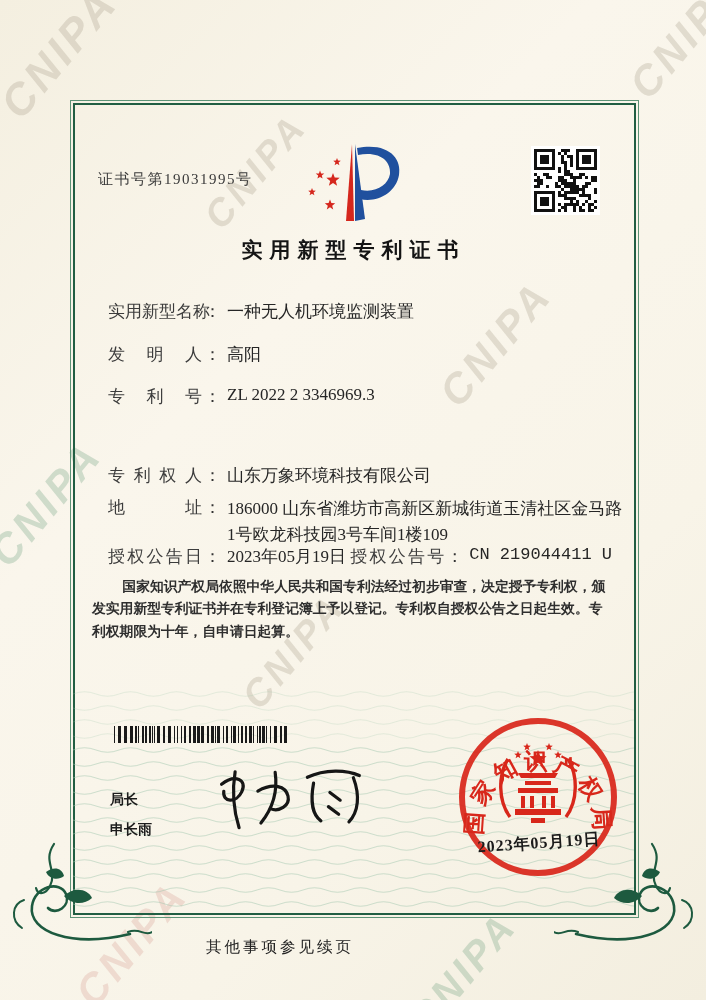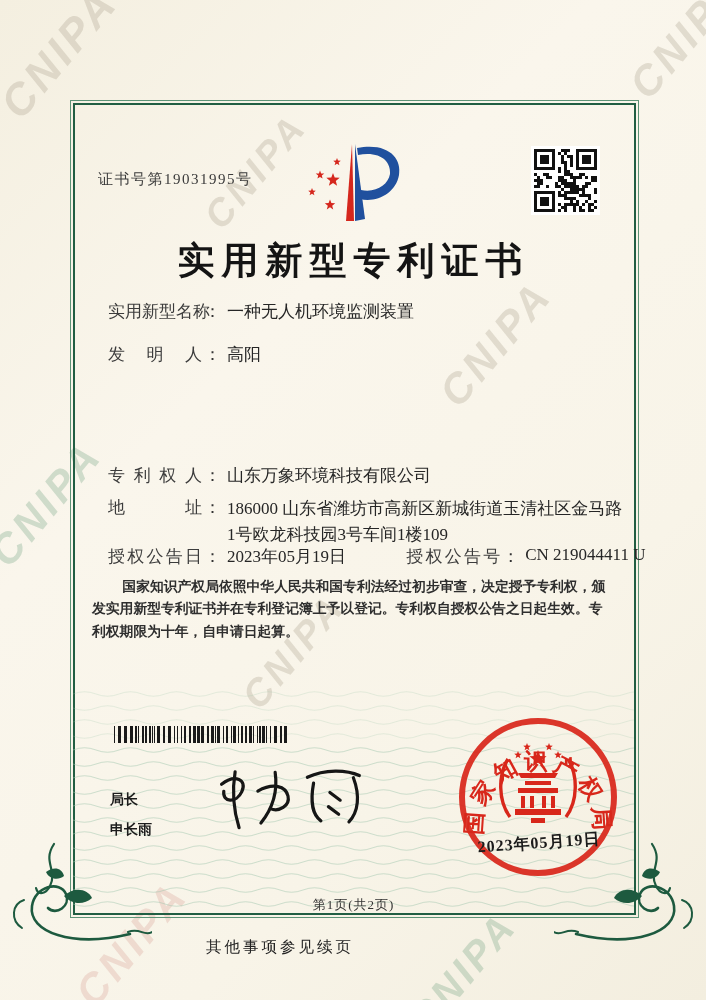--- a/index.html
+++ b/index.html
@@ -26,29 +26,29 @@
 
   .flourish{position:absolute;pointer-events:none;}
 
   .cert-number{position:absolute;left:98px;top:140px;font-size:15px;color:#3a3a3a;
          letter-spacing:1.5px;margin-top:30px;}
 
   #logo{position:absolute;left:296px;top:136px;}
   #qr{position:absolute;left:531px;top:146px;background:#fff;padding:3px;}
 
   .main-title{position:absolute;left:70px;top:236px;width:567px;text-align:center;
-         font-size:37px;font-weight:bold;color:#141414;letter-spacing:7px;}
+         font-size:21px;font-weight:bold;color:#141414;letter-spacing:7px;}
 
   .frow{position:absolute;left:108px;font-size:17px;color:#333;white-space:nowrap;}
   .flabel{display:inline-block;width:94px;text-align:justify;text-align-last:justify;
           color:#3c3c3c;vertical-align:top;}
   .colon{margin:0 6px 0 2px;vertical-align:top;}
   .fval{color:#262626;vertical-align:top;}
   .fval.wrap{display:inline-block;width:398px;white-space:normal;line-height:1.5;}
-  .grant2{margin-left:56px;}
+  .grant2{font-family:Liberation Mono, monospace;}
 
   .para{position:absolute;left:92px;width:524px;font-size:13.8px;line-height:1.62;
         color:#2e2e2e;}
   .para p{margin:0 0 9px 0;text-indent:2.2em;font-weight:bold;}
 
   #barcode{position:absolute;left:114px;top:726px;}
 
   .officer{position:absolute;left:110px;top:784px;
         font-family:"Liberation Sans","DejaVu Sans",sans-serif;
         font-size:14px;font-weight:bold;color:#1c1c1c;line-height:30px;}
@@ -270,20 +270,23 @@
     </svg>
 
   <div class="main-title">实用新型专利证书</div>
 
   <div class="frow" style="top:300px">
     <span class="flabel">实用新型名称</span><span class="colon">：</span><span class="fval">一种无人机环境监测装置</span>
   </div>
   <div class="frow" style="top:343px">
     <span class="flabel">发明人</span><span class="colon">：</span><span class="fval">高阳</span>
   </div>
+  <div class="frow" style="top:385px">
+    <span class="flabel">专利号</span><span class="colon">：</span><span class="fval">ZL 2022 2 3346969.3</span>
+  </div>
   <div class="frow" style="top:464px">
     <span class="flabel">专利权人</span><span class="colon">：</span><span class="fval">山东万象环境科技有限公司</span>
   </div>
   <div class="frow" style="top:496px">
     <span class="flabel">地址</span><span class="colon">：</span><span class="fval wrap">186000 山东省潍坊市高新区新城街道玉清社区金马路1号欧龙科技园3号车间1楼109</span>
   </div>
   <div class="frow" style="top:545px">
     <span><span class="flabel">授权公告日</span><span class="colon">：</span><span class="fval">2023年05月19日</span></span>
     <span class="grant2"><span class="flabel">授权公告号</span><span class="colon">：</span><span class="fval">CN 219044411 U</span></span>
   </div>
@@ -379,16 +382,15 @@
       <rect x="73" y="89" width="4" height="12"></rect>
       <rect x="82" y="89" width="4" height="12"></rect>
       <rect x="94" y="89" width="4" height="12"></rect>
       <rect x="103" y="89" width="4" height="12"></rect>
       <rect x="67" y="102" width="46" height="6"></rect>
       <rect x="83" y="111" width="14" height="5"></rect>
     </g>
   </svg>
   <div class="seal-date">2023年05月19日</div>
 
-  <div class="page-num">第1页(共2页)</div>
   <div class="footer-note">其他事项参见续页</div>
 
 </div>
 
 </body></html>

